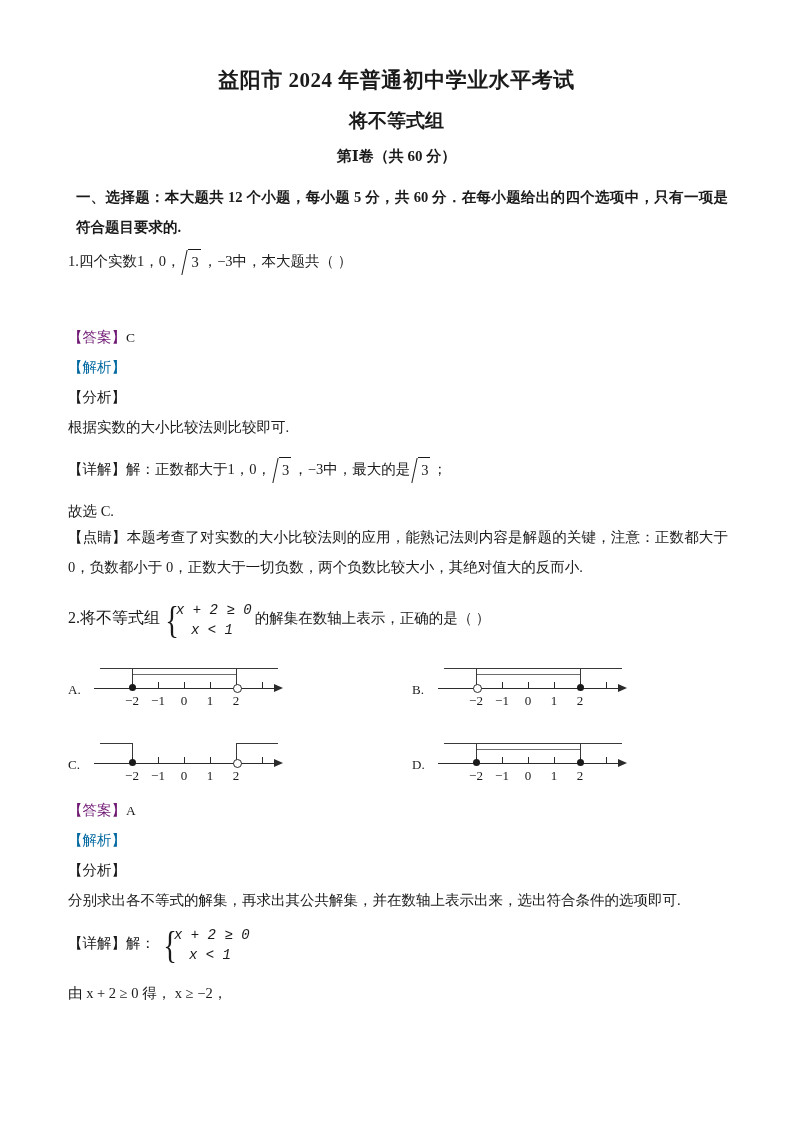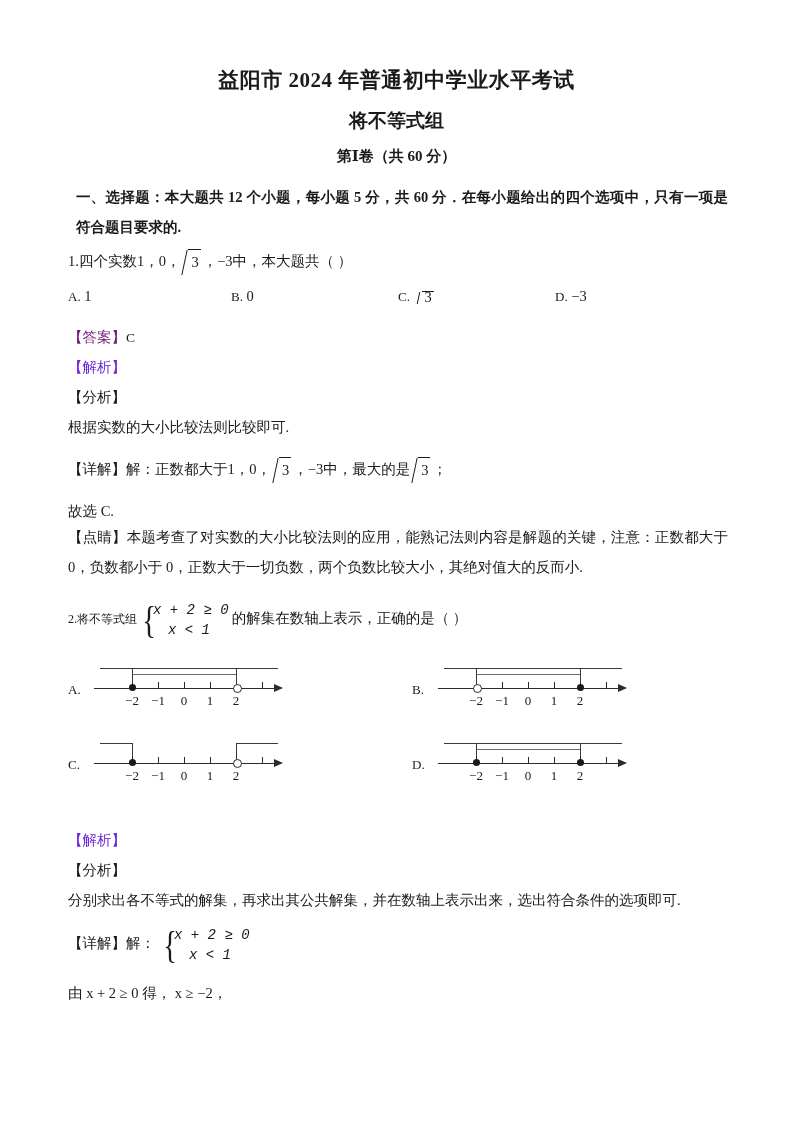--- a/index.html
+++ b/index.html
@@ -58,22 +58,22 @@
     width: 660px;
   }
   .ptext {
     font-size: 14.5px;
     line-height: 30px;
     margin: 0;
     text-align: justify;
   }
   .bold { font-weight: bold; margin-left: 8px; }
   .blue { color: #701a75; }
-  .lightblue { color: #6d28d9; }
-  .small-num { font-size: 12px; }
+  .lightblue { color: #0369a1; }
+  .small-num { font-size: 16px; }
 
   
   .mi { font-family: Liberation Mono, monospace; font-style: italic; }
   .mn { font-family: "Liberation Serif", serif; font-style: normal; }
   .sqrt {
     display: inline-block;
     position: relative;
     padding-left: 9px;
     padding-right: 2px;
     margin: 0 2px;
@@ -237,38 +237,20 @@
   <div class="body-block" style="top:182px;">
     <p class="ptext bold">一、选择题：本大题共 12 个小题，每小题 5 分，共 60 分．在每小题给出的四个选项中，只有一项是符合题目要求的.</p>
   </div>
 
   <div class="body-block" style="top:246px;">
     <p class="ptext">
       <span>1.四个实数</span><span class="mn">1</span>，<span class="mn">0</span>，<span class="sqrt"><span class="mn">3</span></span>，<span class="mn">−3</span><span>中，本大题共（ ）</span>
     </p>
   </div>
 
-  <div class="opt-row" style="top:288px;">
-    <span class="opt" style="left:0px;">
-      <span class="lbl">A.</span>
-      <span class="mn">1</span>
-    </span>
-    <span class="opt" style="left:163px;">
-      <span class="lbl">B.</span>
-      <span class="mn">0</span>
-    </span>
-    <span class="opt" style="left:330px;">
-      <span class="lbl">C.</span>
-      <span class="sqrt"><span class="mn">3</span></span>
-    </span>
-    <span class="opt" style="left:487px;">
-      <span class="lbl">D.</span>
-      <span class="mn">−3</span>
-    </span>
-  </div>
 
   <div class="body-block" style="top:322px;">
     <p class="ptext">
       <span class="blue">【答案】</span><span style="font-size:13.5px;">C</span>
     </p>
   </div>
 
   <div class="body-block" style="top:352px;">
     <p class="ptext lightblue">【解析】</p>
   </div>
@@ -394,20 +376,25 @@
       <div class="dot-filled" style="left:38px;"></div>
       <div class="dot-filled" style="left:142px;"></div>
       <span class="tlabel" style="left:38px;">−2</span>
       <span class="tlabel" style="left:64px;">−1</span>
       <span class="tlabel" style="left:90px;">0</span>
       <span class="tlabel" style="left:116px;">1</span>
       <span class="tlabel" style="left:142px;">2</span>
     </div>
   </div>
 
+  <div class="body-block" style="top:795px;">
+    <p class="ptext">
+      <span class="blue">【答案】</span><span style="font-size:13.5px;">A</span>
+    </p>
+  </div>
 
   <div class="body-block" style="top:825px;">
     <p class="ptext lightblue">【解析】</p>
   </div>
 
   <div class="body-block" style="top:855px;">
     <p class="ptext">【分析】</p>
   </div>
 
   <div class="body-block" style="top:885px;">

